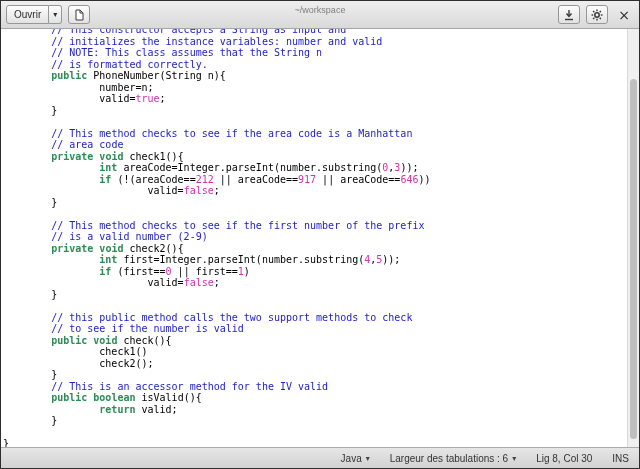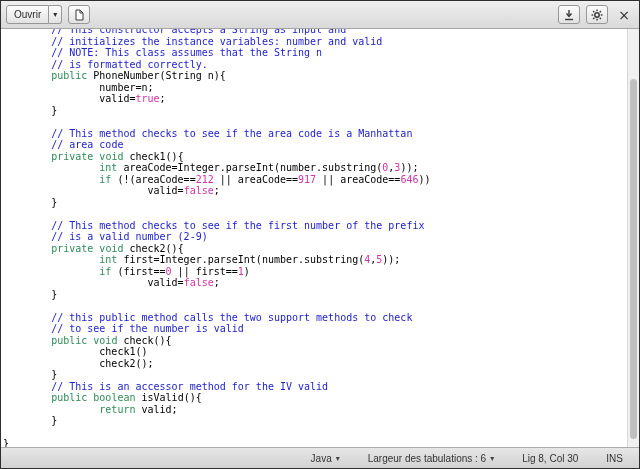--- a/index.html
+++ b/index.html
@@ -27,30 +27,30 @@
   .close-btn{background:none;border:none;font-size:14px;color:#2b2b2b;
              padding:0 4px;line-height:1;font-family:"DejaVu Sans",sans-serif;}
 
   
   .editor{flex:1 1 auto;position:relative;overflow:hidden;background:#ffffff;}
   .code{position:absolute;top:-5px;left:2px;right:12px;
         font-family:"DejaVu Sans Mono","Liberation Mono",monospace;
         font-size:10px;line-height:11.5px;white-space:pre;
         tab-size:8;-moz-tab-size:8;color:#000;}
   .line{min-height:11.5px;}
-  .tok-kw{font-weight:normal;}
+  .tok-kw{font-weight:bold;}
   .scrollbar{position:absolute;top:0;right:0;bottom:0;width:11px;
              background:#f0f0f0;border-left:1px solid #d8d8d8;}
   .thumb{position:absolute;left:2px;right:2px;top:12%;height:86%;
          background:#bfbfbf;border-radius:4px;}
 
   
   .statusbar{flex:0 0 20px;background:linear-gradient(#e6e6e6,#d2d2d2);
              border-top:1px solid #ababab;display:flex;align-items:center;
-             justify-content:flex-end;padding:0 16px;gap:28px;
+             justify-content:flex-end;padding:0 10px;gap:20px;
              font-size:10px;color:#333;}
   .sb-item{display:flex;align-items:center;gap:4px;white-space:nowrap;}
   .dd{font-size:8px;color:#444;font-family:"DejaVu Sans",sans-serif;}
 </style>
 </head>
 <body>
 
 <div class="window">
 
   <div class="headerbar">
@@ -61,20 +61,21 @@
       </div>
       <button class="btn icon-btn">
         <svg width="12" height="12" viewBox="0 0 12 12">
           <path d="M3 1 h4 l3 3 v7 h-7 z" fill="#ffffff" stroke="#3a3a3a" stroke-width="1"></path>
           <path d="M7 1 v3 h3" fill="none" stroke="#3a3a3a" stroke-width="1"></path>
         </svg>
       </button>
     </div>
 
     <div class="title-box">
+      <div class="subtitle">~/workspace</div>
     </div>
 
     <div class="hb-right">
       <button class="btn icon-btn">
         <svg width="12" height="12" viewBox="0 0 12 12">
           <g stroke="#3a3a3a" stroke-width="1.4" fill="none">
             <line x1="6" y1="1" x2="6" y2="7"></line>
             <polyline points="3.5,4.5 6,7.5 8.5,4.5"></polyline>
             <line x1="2" y1="10.5" x2="10" y2="10.5"></line>
           </g>

